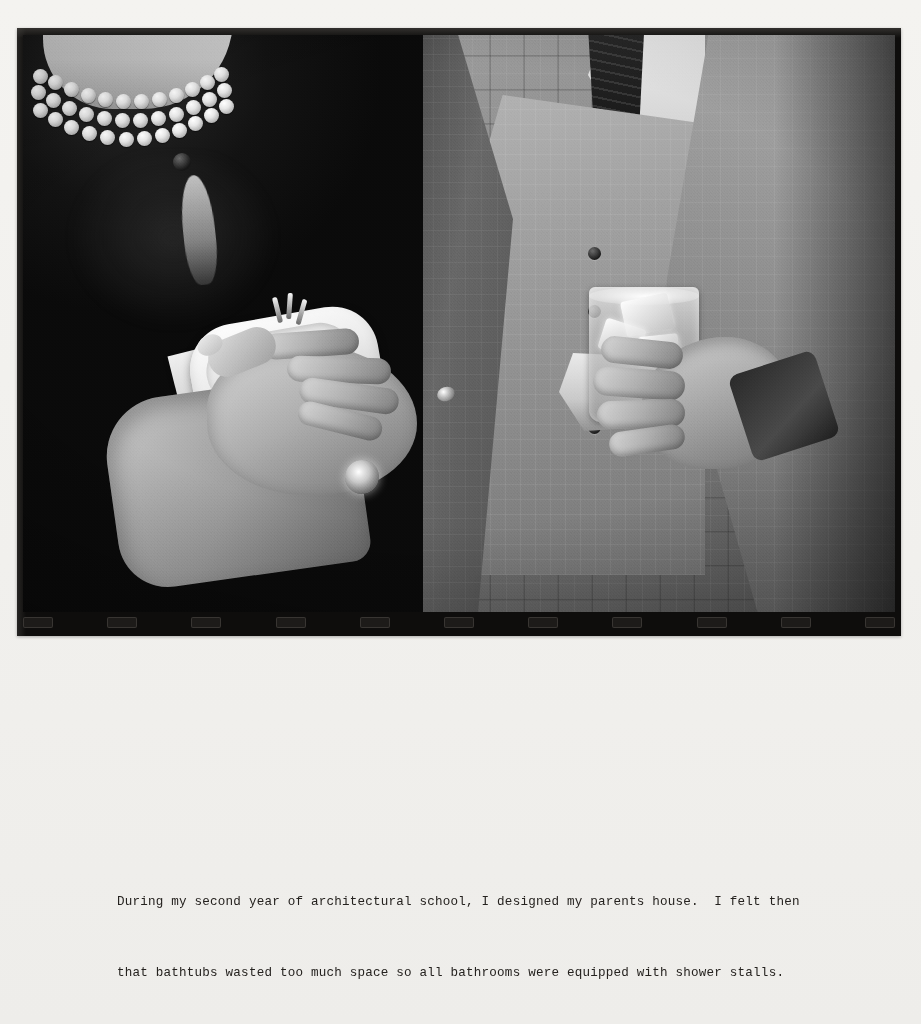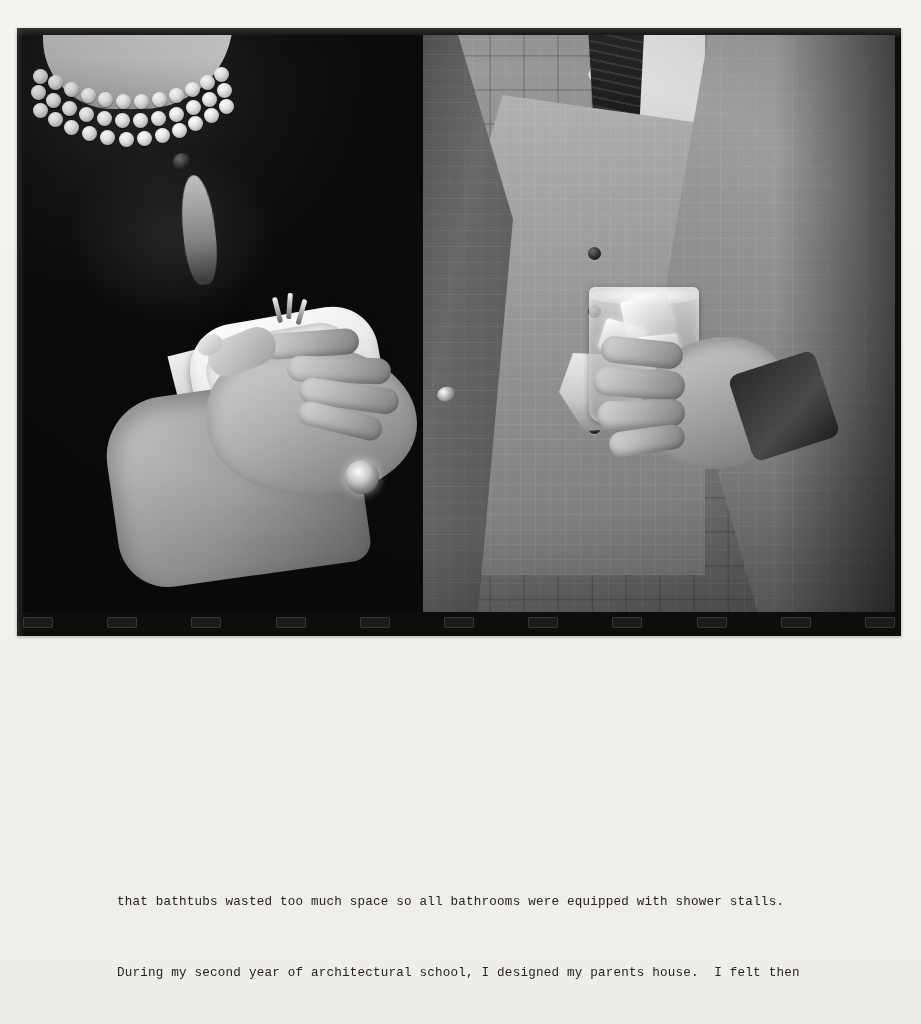--- a/index.html
+++ b/index.html
@@ -612,22 +612,22 @@
         <div class="notch"></div>
         <div class="notch"></div>
         <div class="notch"></div>
         <div class="notch"></div>
         <div class="notch"></div>
       </div>
     </div>
   </div>
 
   <div class="caption">
+    <div>During my second year of architectural school, I designed my parents house.  I felt then</div>
     <div>that bathtubs wasted too much space so all bathrooms were equipped with shower stalls.</div>
-    <div>During my second year of architectural school, I designed my parents house.  I felt then</div>
     
     
     
     
     
   </div>
 
 </div>
 
 </body></html>

